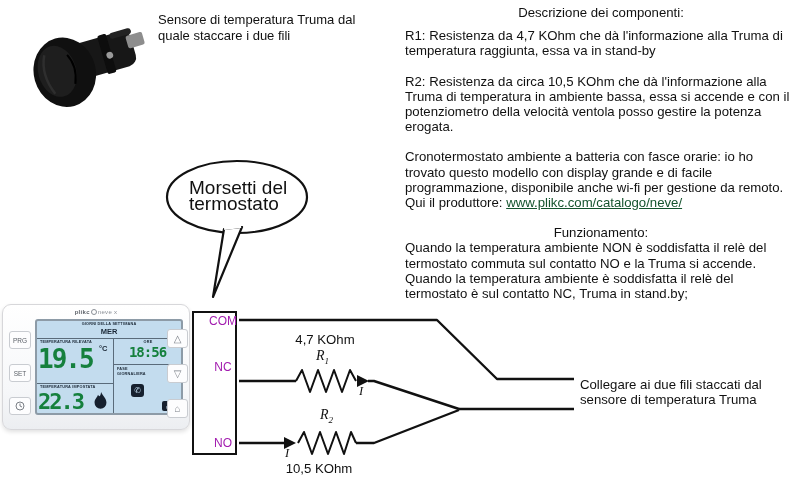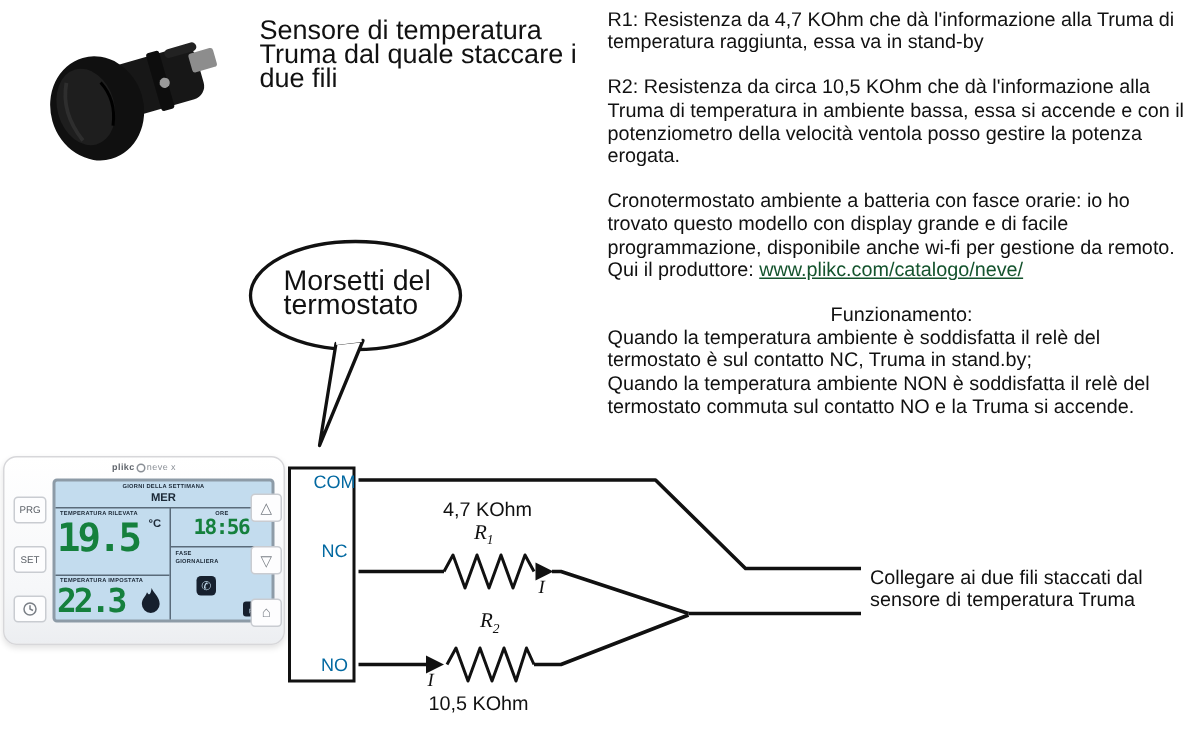--- a/index.html
+++ b/index.html
@@ -3,21 +3,21 @@
 <meta charset="utf-8">
 <style>
   html,body{margin:0;padding:0;}
   body{
     width:800px;height:491px;position:relative;overflow:hidden;
     background:#ffffff;font-family:"Liberation Sans",sans-serif;color:#111;
   }
   .abs{position:absolute;}
   
   #sensor-photo{left:20px;top:16px;width:140px;height:96px;}
-  #sensor-caption{left:173px;top:12px;width:228px;font-size:18px;line-height:16px;}
+  #sensor-caption{left:158px;top:12px;width:228px;font-size:13px;line-height:16px;}
   
   #desc-col{left:405px;top:5px;width:392px;font-size:13.2px;line-height:15.2px;}
   #desc-col .rc-title{text-align:center;margin:0 0 8px 0;}
   #desc-col p{margin:0 0 15px 0;}
   #desc-col .func-title{text-align:center;margin:2px 0 0 0;}
   #desc-col .func-line{margin:0;}
   #desc-col a{color:#14532d;text-decoration:underline;cursor:pointer;}
   
   #bubble-svg{left:160px;top:158px;width:164px;height:150px;}
   #bubble-text{left:189px;top:180px;width:110px;font-size:19px;line-height:16px;white-space:pre-line;}
@@ -32,21 +32,21 @@
        border:2px solid #8d9ba7;border-radius:3px;box-sizing:border-box;color:#1b2836;}
   .lcd-el{position:absolute;}
   .tiny{font-size:3.8px;font-weight:bold;letter-spacing:.2px;}
   .seg{font-family:"DejaVu Sans Mono",monospace;font-weight:bold;color:#15803d;}
   .lcd-line{position:absolute;background:#5a6b7a;}
   .btn{position:absolute;width:20px;height:16px;border:1px solid #c9ccd1;border-radius:3px;background:#fdfdfe;
        font-size:6.5px;color:#5a5f66;display:flex;align-items:center;justify-content:center;cursor:pointer;}
   .btn.sq{width:19px;height:17px;font-size:10px;color:#7a7f86;}
   
   #terminal-block{left:192px;top:311px;width:45px;height:144px;background:#fff;border:2px solid #111;box-sizing:border-box;}
-  .term-label{position:absolute;width:58px;text-align:center;font-size:12px;color:#0369a1;}
+  .term-label{position:absolute;width:58px;text-align:center;font-size:12px;color:#a21caf;}
   #wires{left:0;top:0;width:800px;height:491px;pointer-events:none;}
   .circ-label{font-size:13.2px;text-align:center;}
   .rsym{font-family:"Liberation Serif",serif;font-style:italic;font-size:14px;}
   .rsym sub{font-size:9px;}
   .isym{font-family:"Liberation Serif",serif;font-style:italic;font-size:12.5px;}
   #collegare-note{left:580px;top:377px;width:206px;font-size:13.2px;line-height:15.2px;}
 </style>
 </head>
 <body>
 
@@ -60,26 +60,27 @@
     <ellipse cx="45" cy="52" rx="31" ry="35" fill="#101010"></ellipse>
     <ellipse cx="38" cy="49" rx="19" ry="26" fill="#1e1e1e"></ellipse>
     <path d="M30 30 q-9 18 0 40" stroke="#2e2e2e" stroke-width="2.5" fill="none"></path>
     <path d="M52 36 q7 14 0 30" stroke="#000" stroke-width="2" fill="none"></path>
   </g>
 </svg>
 
 <div id="sensor-caption" class="abs">Sensore di temperatura Truma dal quale staccare i due fili</div>
 
 <div id="desc-col" class="abs">
+  <div class="rc-title">Descrizione dei componenti:</div>
   <p>R1: Resistenza da 4,7 KOhm che dà l'informazione alla Truma di temperatura raggiunta, essa va in stand-by</p>
   <p>R2: Resistenza da circa 10,5 KOhm che dà l'informazione alla Truma di temperatura in ambiente bassa, essa si accende e con il potenziometro della velocità ventola posso gestire la potenza erogata.</p>
   <p><span>Cronotermostato ambiente a batteria con fasce orarie: io ho trovato questo modello con display grande e di facile programmazione, disponibile anche wi-fi per gestione da remoto. Qui il produttore: </span><a>www.plikc.com/catalogo/neve/</a></p>
   <div class="func-title">Funzionamento:</div>
+  <div class="func-line">Quando la temperatura ambiente NON è soddisfatta il relè del termostato commuta sul contatto NO e la Truma si accende.</div>
   <div class="func-line">Quando la temperatura ambiente è soddisfatta il relè del termostato è sul contatto NC, Truma in stand.by;</div>
-  <div class="func-line">Quando la temperatura ambiente NON è soddisfatta il relè del termostato commuta sul contatto NO e la Truma si accende.</div>
 </div>
 
 <svg id="bubble-svg" class="abs" viewBox="0 0 164 150">
   <ellipse cx="77" cy="39" rx="70" ry="36" fill="#ffffff" stroke="#111" stroke-width="2.2"></ellipse>
   <path d="M64 71 L53 139 L82 69 Z" fill="#ffffff" stroke="#111" stroke-width="2.2" stroke-linejoin="round"></path>
   <path d="M64 70 L81 68" stroke="#ffffff" stroke-width="4" fill="none"></path>
 </svg>
 <div id="bubble-text" class="abs">Morsetti del
 termostato</div>
 

